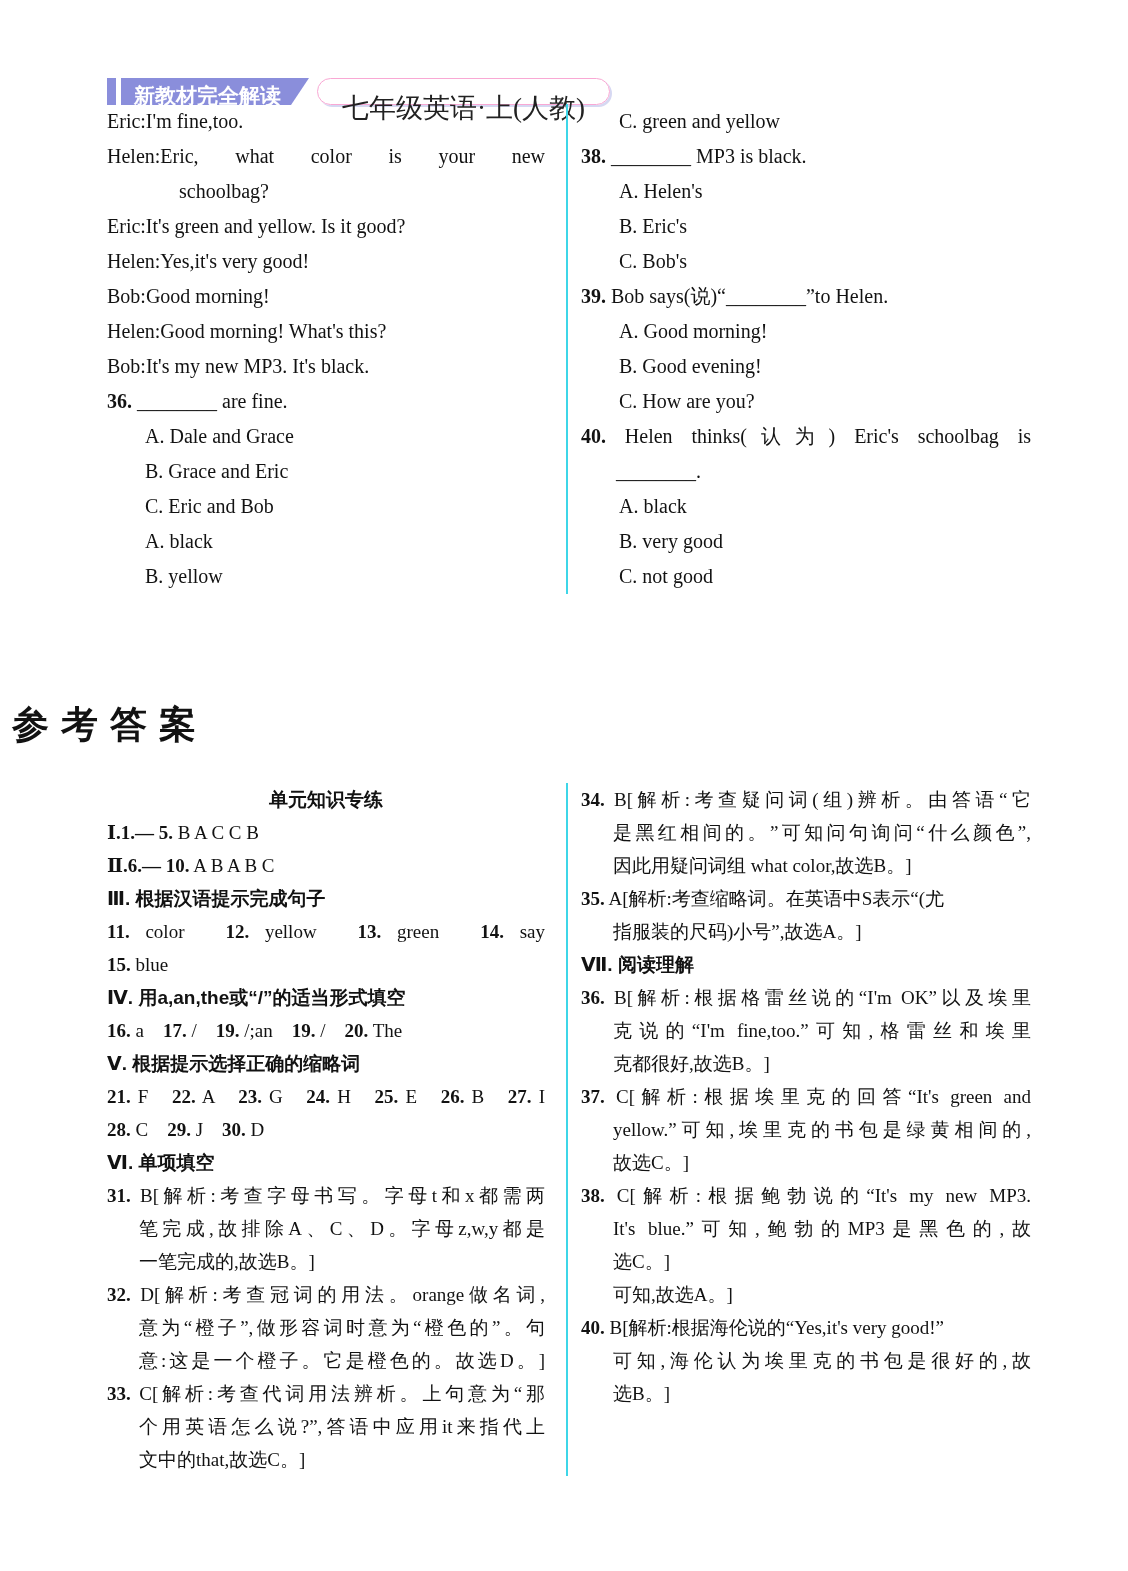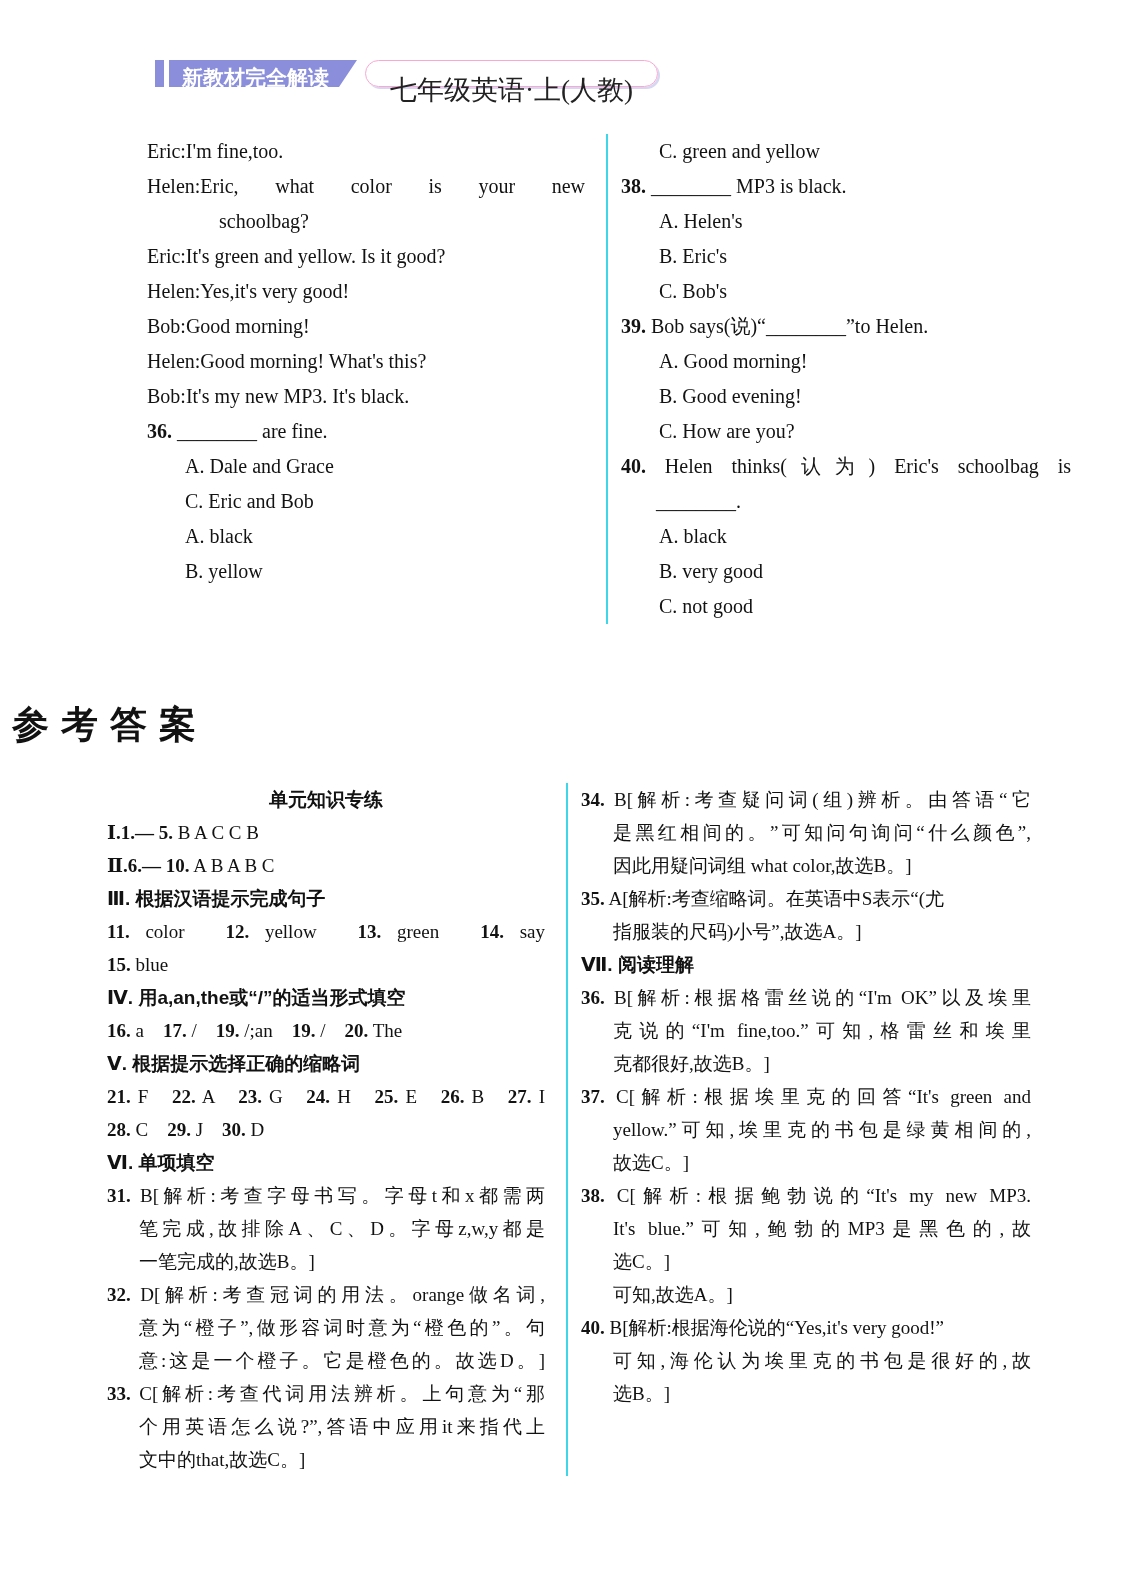--- a/index.html
+++ b/index.html
@@ -1,36 +1,36 @@
 <!DOCTYPE html>
 <html style="--accent: #8a8edb; --divider: #3ed6e8;"><head>
 <meta charset="utf-8">
 <style>
   html,body{margin:0;padding:0;background:#ffffff;}
   .page{position:relative;width:1128px;height:1571px;background:#fff;overflow:hidden;
         font-family:"Liberation Serif","DejaVu Serif",serif;color:#121212;}
 
   
-  .hdr{position:absolute;top:60px;left:107px;display:flex;align-items:stretch;height:27px;margin-left:48px;}
+  .hdr{position:absolute;top:78px;left:107px;display:flex;align-items:stretch;height:27px;}
   .hdr-bar{width:9px;background:var(--accent,#8a8edb);margin-right:5px;}
   .hdr-badge{background:var(--accent,#8a8edb);color:#fff;
              font-family:"Liberation Sans","DejaVu Sans",sans-serif;font-weight:bold;
              font-size:21px;line-height:36px;padding:0 28px 0 13px;
              clip-path:polygon(0 0,100% 0,calc(100% - 18px) 100%,0 100%);}
   .hdr-pill{margin-left:8px;border:1px solid #f9a8d4;box-shadow:2px 2px 0 rgba(138,142,219,.35);
             border-radius:18px;padding:12px 24px;font-size:27px;line-height:34px;color:#222;}
 
   
   .sec{position:absolute;left:107px;display:flex;}
   .col-l{width:438px;}
   .col-r{width:450px;margin-left:13px;}
   .vdiv{width:2px;background:var(--divider,#3ed6e8);margin-left:21px;align-self:stretch;}
 
   .sec p{margin:0;white-space:nowrap;}
-  .ex{top:134px;margin-left:40px;}
+  .ex{top:104px;}
   .ex p{font-size:20px;line-height:35px;}
   .ans{top:783px;}
   .ans p{font-size:19px;line-height:33px;}
 
   .opt{padding-left:38px;}
   .indent1{padding-left:72px;}
   .blank{padding-left:35px;}
   .w{padding-left:32px;}
   .just{text-align:justify;text-align-last:justify;}
   .hd{font-family:"Liberation Sans","DejaVu Sans",sans-serif;}
@@ -57,20 +57,21 @@
       <p><span>Eric:I'm fine,too.</span></p>
       <p class="just"><span>Helen:Eric, what color is your new</span></p>
       <p class="indent1"><span>schoolbag?</span></p>
       <p><span>Eric:It's green and yellow. Is it good?</span></p>
       <p><span>Helen:Yes,it's very good!</span></p>
       <p><span>Bob:Good morning!</span></p>
       <p><span>Helen:Good morning!  What's this?</span></p>
       <p><span>Bob:It's my new MP3. It's black.</span></p>
       <p><b>36.</b><span> ________ are fine.</span></p>
       <p class="opt"><span>A. Dale and Grace</span></p>
+      <p class="opt"><span>B. Grace and Eric</span></p>
       <p class="opt"><span>C. Eric and Bob</span></p>
       <p class="opt"><span>A. black</span></p>
       <p class="opt"><span>B. yellow</span></p>
     </div>
     <div class="vdiv"></div>
     <div class="col-r">
       <p class="opt"><span>C. green and yellow</span></p>
       <p><b>38.</b><span> ________ MP3 is black.</span></p>
       <p class="opt"><span>A. Helen's</span></p>
       <p class="opt"><span>B. Eric's</span></p>

